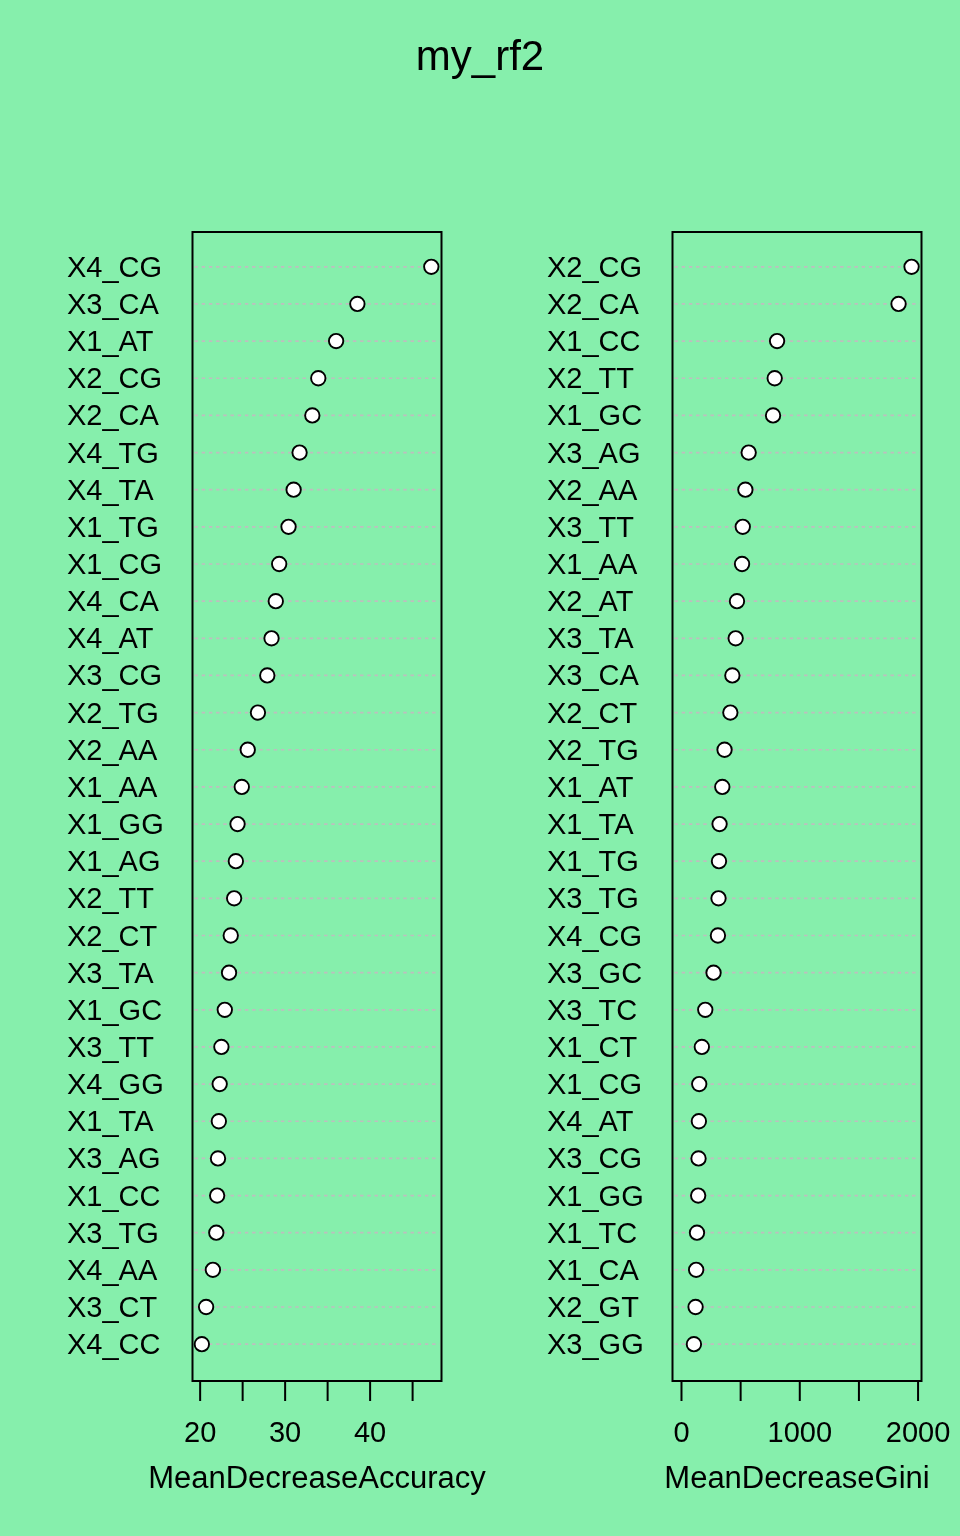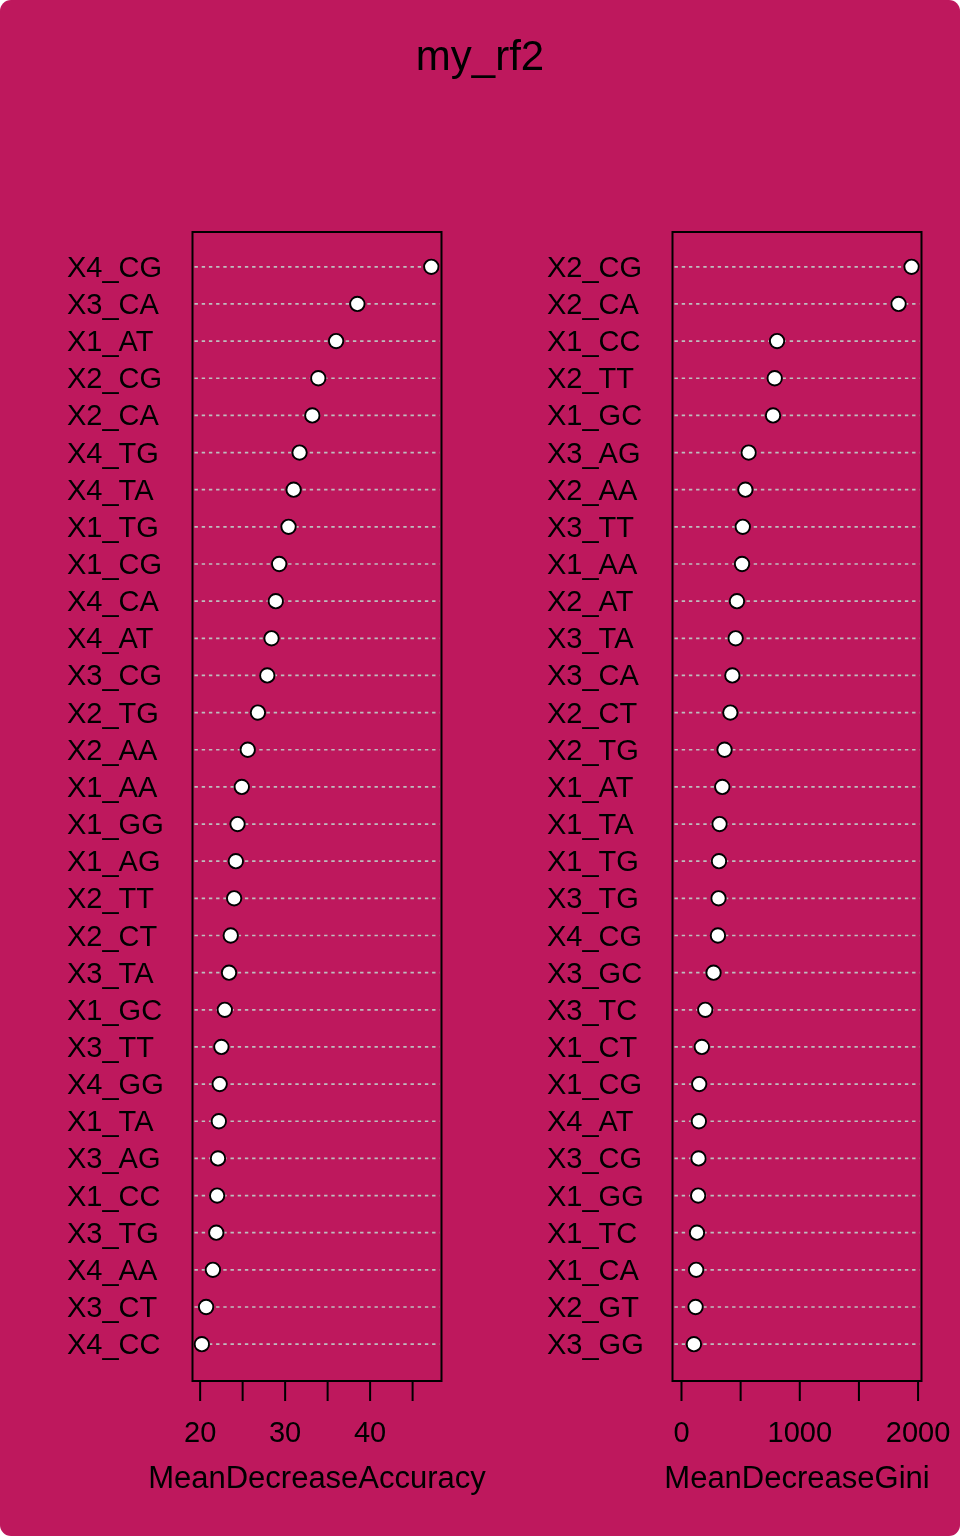--- a/index.html
+++ b/index.html
@@ -1,23 +1,22 @@
 <!DOCTYPE html>
 <html><head>
 <meta charset="utf-8">
 <style>
   html, body { margin: 0; padding: 0; background: #ffffff; }
   .page {
     position: relative;
     width: 960px;
     height: 1536px;
-    background: #be185d;
+    background: #86efac;
     overflow: hidden;
     font-family: "Liberation Sans", sans-serif;
-    border-radius: 11px;
   }
   svg#plot { position: absolute; left: 0; top: 0; width: 960px; height: 1536px; display: block; }
   .chart-title {
     font-family: "Liberation Sans", sans-serif;
     font-size: 42px;
     font-weight: 400;
     fill: #000000;
   }
   .row-label, .tick-label {
     font-family: "Liberation Sans", sans-serif;

